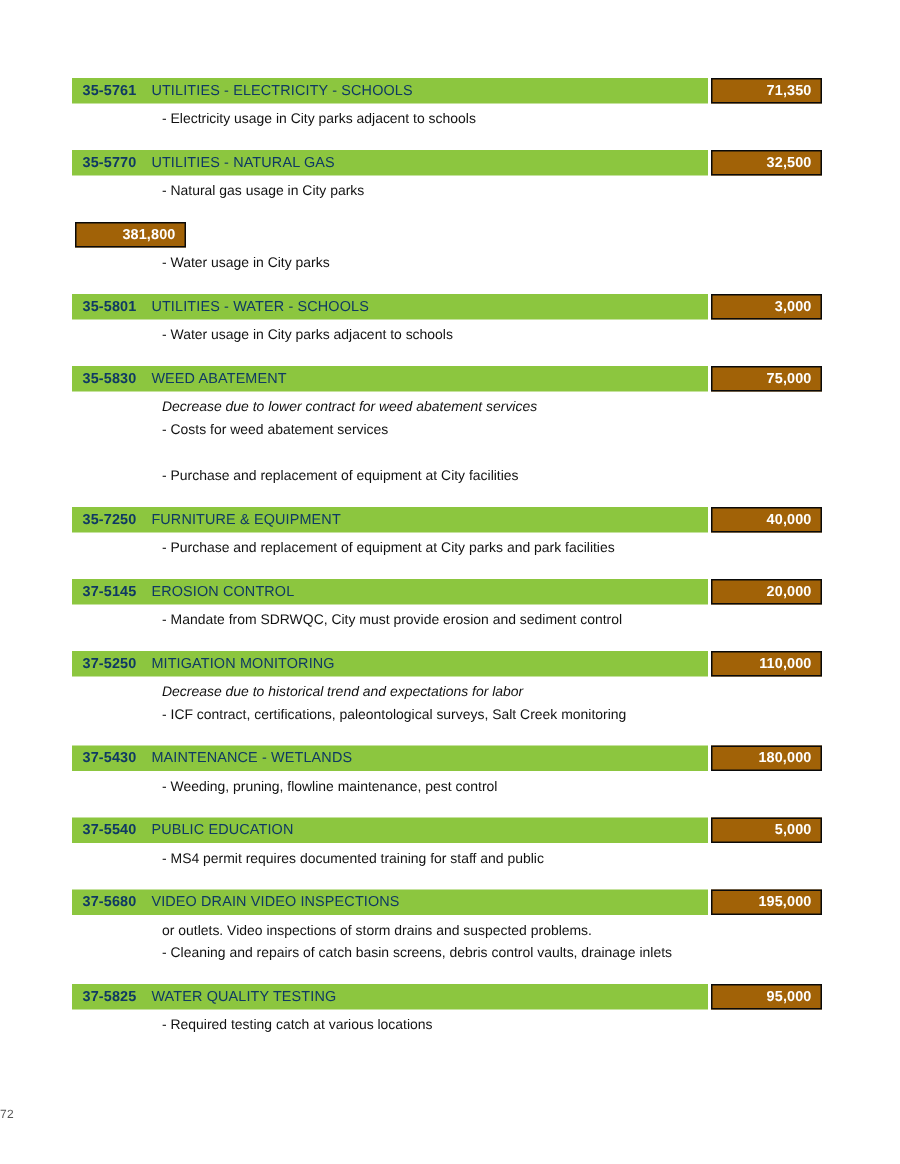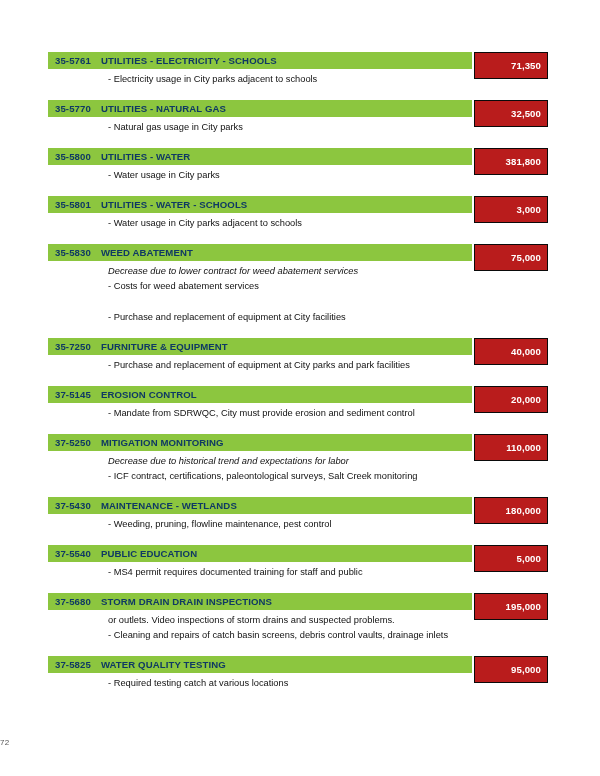--- a/index.html
+++ b/index.html
@@ -44,37 +44,37 @@
   .acct-code {
     color: #0F3963;
     font-size: 9.6px;
     font-weight: bold;
     letter-spacing: 0.1px;
     white-space: nowrap;
   }
   .acct-title {
     color: #0F3963;
     font-size: 9.6px;
-    font-weight: bold;
+    font-weight: normal;
     letter-spacing: 0.1px;
     white-space: nowrap;
     margin-left: 10px;
   }
   .amount-box {
     width: 74px;
     flex: 0 0 74px;
-    background: #b91c1c;
+    background: #a16207;
     border: 1.4px solid #0a0a0a;
     box-sizing: border-box;
     display: flex;
     align-items: center;
     justify-content: flex-end;
     padding-right: 6px;
     margin-left: 2px;
-    height: 27px;
+    height: 17px;
   }
   .amount-text {
     color: #ffffff;
     font-size: 9.6px;
     font-weight: bold;
     letter-spacing: 0.1px;
     white-space: nowrap;
   }
   .notes {
     padding-left: 60px;
@@ -132,24 +132,20 @@
           <div class="amount-box">
             <span class="amount-text">32,500</span>
           </div>
         </div>
         <div class="notes">
           <div class="note-dash">- Natural gas usage in City parks</div>
         </div>
       </div>
       <div class="line-item">
         <div class="bar-row">
-          <div class="bar-green">
-            <span class="acct-code">35-5800</span>
-            <span class="acct-title">UTILITIES - WATER</span>
-          </div>
           <div class="amount-box">
             <span class="amount-text">381,800</span>
           </div>
         </div>
         <div class="notes">
           <div class="note-dash">- Water usage in City parks</div>
         </div>
       </div>
       <div class="line-item">
         <div class="bar-row">
@@ -253,21 +249,21 @@
           </div>
         </div>
         <div class="notes">
           <div class="note-dash">- MS4 permit requires documented training for staff and public</div>
         </div>
       </div>
       <div class="line-item">
         <div class="bar-row">
           <div class="bar-green">
             <span class="acct-code">37-5680</span>
-            <span class="acct-title">STORM DRAIN DRAIN INSPECTIONS</span>
+            <span class="acct-title">VIDEO DRAIN VIDEO INSPECTIONS</span>
           </div>
           <div class="amount-box">
             <span class="amount-text">195,000</span>
           </div>
         </div>
         <div class="notes">
           <div class="note-dash">or outlets. Video inspections of storm drains and suspected problems.</div>
           <div class="note-dash">- Cleaning and repairs of catch basin screens, debris control vaults, drainage inlets</div>
         </div>
       </div>

